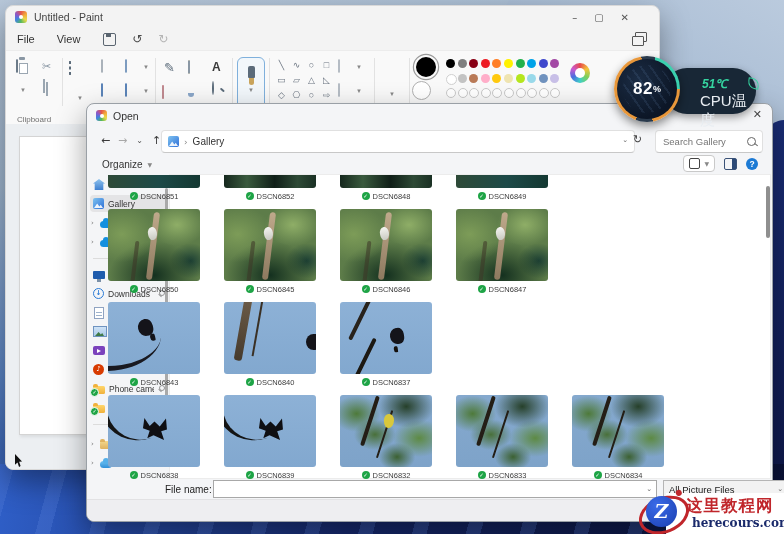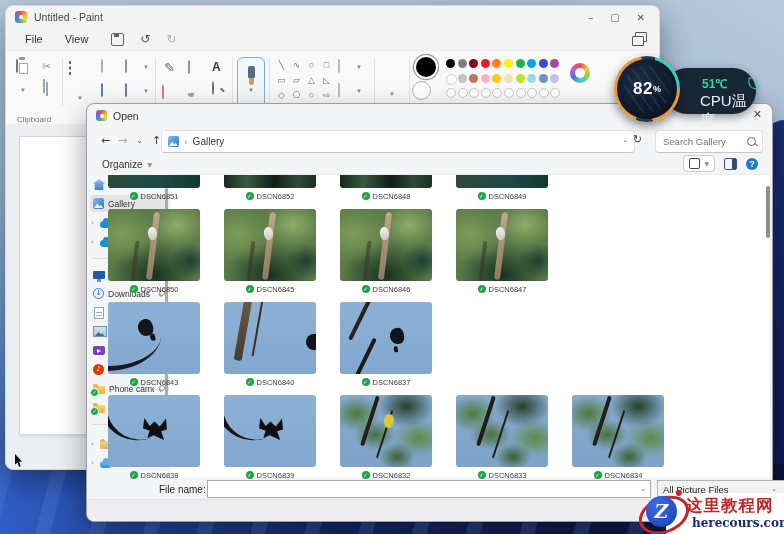--- a/index.html
+++ b/index.html
@@ -13,26 +13,26 @@
   .petal.p3{top:-30px;right:-380px;width:560px;height:680px;background:linear-gradient(215deg,#2a4fc0,#12205e 70%);}
   .petal.p4{top:120px;right:-60px;width:120px;height:420px;background:linear-gradient(200deg,#1b2f7a,#0c1442);}
   .wall-bottom{position:absolute;left:0;bottom:0;width:100%;height:70px;
     background:repeating-linear-gradient(105deg,rgba(90,130,220,.28) 0 14px,rgba(20,30,90,0) 14px 52px),
     linear-gradient(100deg,#2f5fc8 0%,#16296e 45%,#0a1136 100%);}
   
   .win{position:absolute;border-radius:8px;box-shadow:0 12px 30px rgba(0,0,0,.38);}
   .glyph{font-family:"DejaVu Sans",sans-serif;}
   
   #paint{left:5px;top:5px;width:653px;height:463px;background:#f3f3f3;border:1px solid #d8d8d8;}
-  .p-titlebar{position:absolute;left:0;top:0;right:0;height:22px;display:flex;align-items:center;padding-left:9px;}
+  .p-titlebar{position:absolute;left:0;top:0;right:16px;height:22px;display:flex;align-items:center;padding-left:9px;}
   .app-ico{width:12px;height:12px;border-radius:3px;background:conic-gradient(#e4554a,#f2a93b,#ead94a,#57b95c,#3f83e0,#8c58c9,#e4554a);position:relative;flex:none;}
   .app-ico::after{content:'';position:absolute;left:4px;top:4px;width:4px;height:4px;border-radius:50%;background:#fff;}
   .p-title{font-size:10.5px;color:#444;margin-left:7px;}
   .p-controls{position:absolute;right:6px;top:0;height:22px;display:flex;align-items:center;gap:17px;color:#555;font-size:10px;padding-right:8px;}
-  .p-menubar{position:absolute;left:0;top:22px;right:0;height:22px;display:flex;align-items:center;padding-left:10px;font-size:11px;color:#333;gap:4px;}
+  .p-menubar{position:absolute;left:0;top:22px;right:0;height:22px;display:flex;align-items:center;padding-left:2px;font-size:11px;color:#333;gap:4px;}
   .menu-item{padding:2px 9px;border-radius:4px;}
   .mi-btn{width:22px;text-align:center;color:#4a4a4a;font-size:12px;}
   .i-save{width:11px;height:11px;border:1.3px solid #5a6570;border-radius:2px;position:relative;margin:0 6px 0 10px;}
   .i-save::after{content:'';position:absolute;left:2px;top:-1px;width:5px;height:4px;background:#5a6570;}
   .i-layers{position:absolute;right:12px;top:4px;width:10px;height:8px;border:1.2px solid #555;border-radius:1px;background:#f3f3f3;}
   .i-layers::before{content:'';position:absolute;left:-4px;top:3px;width:10px;height:8px;border:1.2px solid #555;border-radius:1px;background:#f3f3f3;}
   
   .ribbon{position:absolute;left:0;top:44px;right:0;height:74px;background:#f9f9f9;border-top:1px solid #ececec;display:flex;align-items:flex-start;}
   .rgroup{position:relative;height:58px;margin-top:4px;}
   .rsep{width:1px;height:48px;background:#e2e2e2;margin-top:7px;flex:none;}
@@ -144,31 +144,31 @@
   .t-bird-side::before{content:'';position:absolute;left:16%;top:-6%;width:8px;height:88%;background:linear-gradient(#6b5b48,#463a2c);border-radius:3px;transform:rotate(10deg);box-shadow:14px -4px 0 -3px #3a3024;}
   .t-bird-side::after{content:'';position:absolute;right:-5px;top:44%;width:15px;height:16px;background:#14141a;border-radius:55% 45% 50% 55%;}
   .t-bird-b::before{content:'';position:absolute;left:20%;top:-8%;width:4px;height:64%;background:#28221b;transform:rotate(26deg);border-radius:2px;box-shadow:22px 34px 0 0 #1c1812;}
   .t-bird-b::after{content:'';position:absolute;left:54%;top:36%;width:14px;height:16px;background:#14141a;border-radius:60% 50% 45% 60%;transform:rotate(-8deg);box-shadow:-3px 13px 0 -5px #14100c;}
   .t-wings::before{content:'';position:absolute;left:-4%;top:-10%;width:46%;height:78%;border-left:5px solid #141414;border-bottom-left-radius:85% 60%;transform:rotate(-16deg);box-shadow:-4px 26px 0 -2px rgba(20,20,20,.0);}
   .t-wings::after{content:'';position:absolute;left:38%;top:32%;width:24px;height:22px;background:#0f0f13;clip-path:polygon(6% 0,28% 36%,48% 16%,70% 38%,96% 2%,100% 52%,76% 60%,88% 100%,44% 78%,18% 92%,28% 58%,0 46%);}
   .t-tree{background:radial-gradient(34px 26px at 18% 26%,#4e7a3a,transparent 70%),radial-gradient(40px 30px at 72% 16%,#26402a,transparent 70%),radial-gradient(36px 26px at 86% 60%,#5d8a44,transparent 72%),radial-gradient(30px 22px at 38% 55%,#49703a,transparent 70%),radial-gradient(26px 20px at 62% 86%,#3c6132,transparent 70%),linear-gradient(#85a9ce,#7ea3c9);}
   .t-tree::before{content:'';position:absolute;left:30%;top:0;width:4px;height:72%;background:#241e16;transform:rotate(18deg);border-radius:2px;box-shadow:18px 8px 0 -1px #241e16;}
   .t-tree.yellow::after{content:'';position:absolute;left:48%;top:26%;width:10px;height:14px;background:#d9c83c;border-radius:50% 50% 60% 50%;}
   
-  .d-footer{position:absolute;left:6px;top:375px;right:0;height:20px;display:flex;align-items:center;font-size:10px;color:#222;}
+  .d-footer{position:absolute;left:12px;top:375px;right:0;height:20px;display:flex;align-items:center;font-size:10px;color:#222;}
   .fn-label{position:absolute;left:66px;}
   .fn-input{position:absolute;left:114px;width:442px;height:16px;background:#fff;border:1px solid #a8a8a8;display:flex;align-items:center;}
   .fn-input input{border:0;outline:0;flex:1;height:14px;font-size:10px;padding-left:4px;background:transparent;font-family:"Liberation Sans",sans-serif;}
   .fn-chev{font-size:7px;color:#666;padding-right:4px;}
   .ftype{position:absolute;left:564px;width:118px;height:16px;background:#f2f2f2;border:1px solid #b5b5b5;display:flex;align-items:center;justify-content:space-between;padding:0 5px;font-size:9.5px;color:#222;}
   .d-bottom{position:absolute;left:0;top:395px;right:0;height:21px;background:#eeeef1;border-radius:0 0 8px 8px;border-top:1px solid #e2e2e4;}
   
   #cpu{position:absolute;left:612px;top:54px;width:140px;height:72px;z-index:60;}
   .cpu-pill{position:absolute;left:52px;top:14px;width:92px;height:46px;background:#182736;border-radius:23px;box-shadow:0 3px 8px rgba(0,0,0,.4);}
-  .cpu-temp{position:absolute;left:38px;top:7px;font-size:12px;color:#35d4a0;font-weight:bold;display:flex;align-items:center;gap:21px;}
+  .cpu-temp{position:absolute;left:38px;top:7px;font-size:12px;color:#35d4a0;font-weight:bold;display:flex;align-items:center;gap:21px;font-style:italic;}
   .leaf{width:9px;height:9px;border:1.4px solid #35d4a0;border-radius:0 70% 0 70%;transform:rotate(8deg);}
   .cpu-label{position:absolute;left:36px;top:24px;font-size:15px;color:#e8edf2;}
   .cpu-ring{position:absolute;left:2px;top:2px;width:66px;height:66px;border-radius:50%;
     background:conic-gradient(from 200deg,#e8973a 0 150deg,#2a3a4c 150deg 175deg,#3ad0ae 175deg 250deg,#e8973a 250deg 330deg,#2a3a4c 330deg 360deg);
     box-shadow:0 4px 10px rgba(0,0,0,.45);}
   .cpu-core{position:absolute;left:3px;top:3px;width:60px;height:60px;border-radius:50%;
     background:radial-gradient(circle at 35% 35%,#1b2c44,#0c1626 70%),#0c1626;display:flex;align-items:center;justify-content:center;color:#fff;}
   .cpu-core::before{content:'';position:absolute;inset:6px;border-radius:50%;background:repeating-linear-gradient(55deg,rgba(120,160,210,.12) 0 2px,transparent 2px 8px);}
   .cpu-val{font-size:17px;font-weight:bold;letter-spacing:.5px;}
   .cpu-unit{font-size:9px;font-weight:bold;}

